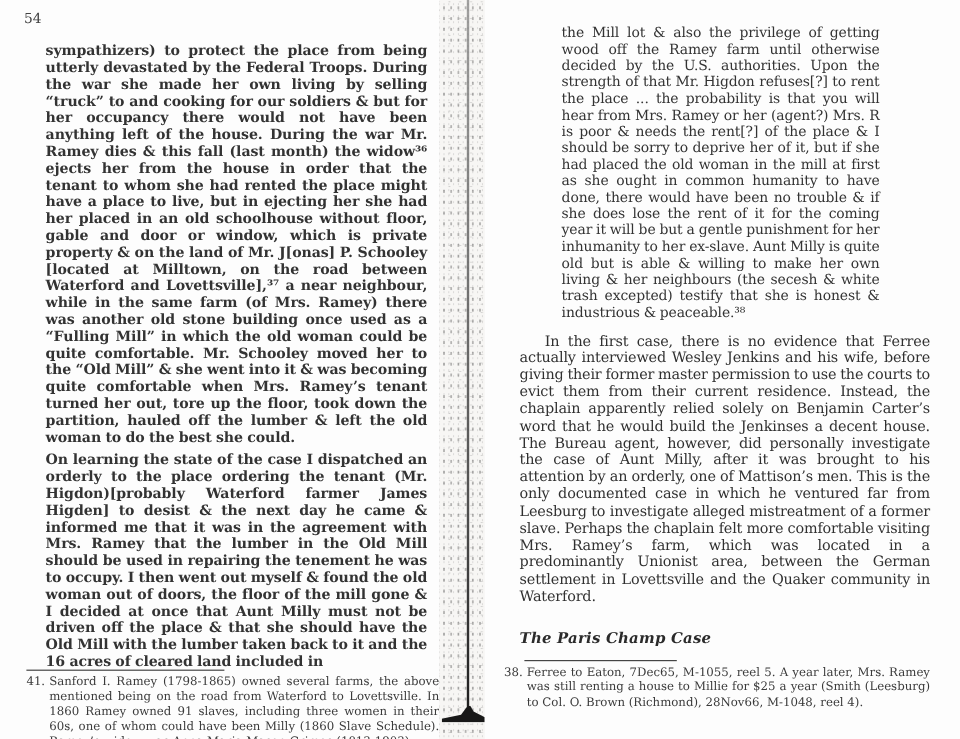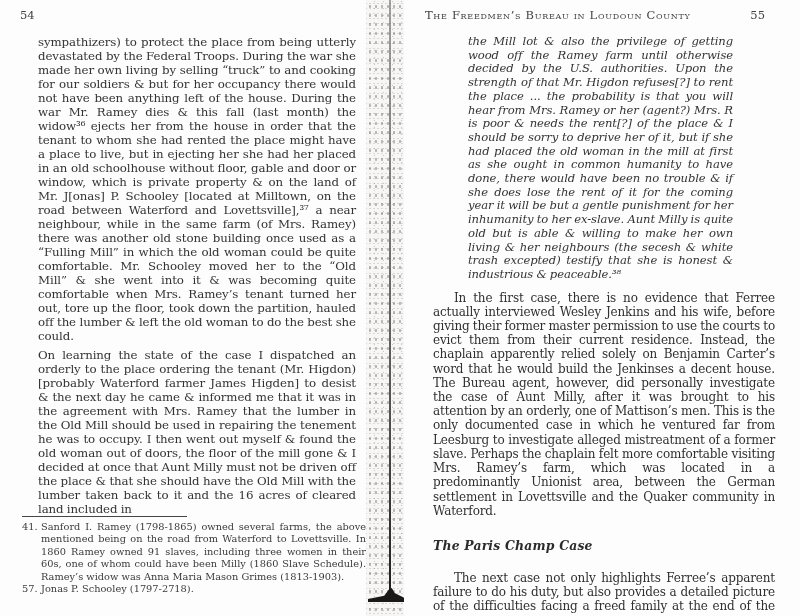--- a/index.html
+++ b/index.html
@@ -19,27 +19,27 @@
               font-variant:small-caps; letter-spacing:.7px; }
   .page-left  .head-row .pagenum { font-variant:normal; letter-spacing:0; width:40px; }
   .page-left  .head-row .head    { flex:1; text-align:center; transform:translateX(8px); }
   .page-right .head-row          { padding-right:10px; margin-left:5px; }
   .page-right .head-row .head    { flex:1; text-align:left; }
   .page-right .head-row .pagenum { font-variant:normal; letter-spacing:0; }
 
   
   .quote-left { margin:13px 0 0 18px; width:318px; text-align:justify;
                 font-size:11.8px; line-height:14px; color:#333;
-                letter-spacing:-0.1px; word-spacing:-0.4px; }
+                letter-spacing:-0.1px; word-spacing:-0.4px;font-weight:bold; }
   .quote-left p + p { margin-top:5px; }
 
   
   .quote-right { margin:13px 0 0 48px; width:265px; text-align:justify;
                  font-size:11.6px; line-height:13.7px; color:#333;
-                 letter-spacing:-0.1px; word-spacing:-0.4px;font-style:italic; }
+                 letter-spacing:-0.1px; word-spacing:-0.4px; }
   .body-para { margin:9px 0 0 13px; width:342px; text-align:justify;
                font-size:12px; line-height:14.2px; text-indent:21px; color:#303030;
                letter-spacing:-0.15px; word-spacing:-0.5px; }
   .section-heading { margin:20px 0 11px 13px; font-size:12.4px; font-weight:bold;
                      font-style:italic; color:#2b2b2b; letter-spacing:.2px; }
   .section-heading + .body-para { margin-top:7px; }
 
   
   .footnotes { margin-top:auto; font-size:9.8px; line-height:12.4px; color:#3a3a3a; }
   .page-left  .footnotes { margin-left:2px;  width:344px; }
@@ -92,34 +92,29 @@
       </div>
     </div>
   </div>
 
   <div class="gutter">
     <div class="gutter-line"></div>
     <div class="gutter-blob"></div>
   </div>
 
   <div class="page page-right">
-    <div class="head-row">
-      <span class="head">The Freedmen’s Bureau in Loudoun County</span>
-      <span class="pagenum">55</span>
-    </div>
 
     <div class="quote-right">
       <p>the Mill lot &amp; also the privilege of getting wood off the Ramey farm until otherwise decided by the U.S. authorities. Upon the strength of that Mr. Higdon refuses[?] to rent the place ... the probability is that you will hear from Mrs. Ramey or her (agent?)  Mrs. R is poor &amp; needs the rent[?] of the place &amp; I should be sorry to deprive her of it, but if she had placed the old woman in the mill at first as she ought in common humanity to have done, there would have been no trouble &amp; if she does lose the rent of it for the coming year it will be but a gentle punishment for her inhumanity to her ex-slave. Aunt Milly is quite old but is able &amp; willing to make her own living &amp; her neighbours (the secesh &amp; white trash excepted) testify that she is honest &amp; industrious &amp; peaceable.³⁸</p>
     </div>
 
     <p class="body-para">In the first case, there is no evidence that Ferree actually interviewed Wesley Jenkins and his wife, before giving their former master permission to use the courts to evict them from their current residence. Instead, the chaplain apparently relied solely on Benjamin Carter’s word that he would build the Jenkinses a decent house. The Bureau agent, however, did personally investigate the case of Aunt Milly, after it was brought to his attention by an orderly, one of Mattison’s men. This is the only documented case in which he ventured far from Leesburg to investigate alleged mistreatment of a former slave. Perhaps the chaplain felt more comfortable visiting Mrs. Ramey’s farm, which was located in a predominantly Unionist area, between the German settlement in Lovettsville and the Quaker community in Waterford.</p>
 
     <h3 class="section-heading">The Paris Champ Case</h3>
 
-    <p class="body-para">The next case not only highlights Ferree’s apparent failure to do his duty, but also provides a detailed picture of the difficulties facing a freed family at the end of the war.</p>
 
     <div class="footnotes">
       <hr class="fn-rule">
       <div class="fn">
         <span class="fn-num">38.</span>
         <span class="fn-text">Ferree to Eaton, 7Dec65, M-1055, reel 5. A year later, Mrs. Ramey was still renting a house to Millie for $25 a year (Smith (Leesburg) to Col. O. Brown (Richmond), 28Nov66, M-1048, reel 4).</span>
       </div>
     </div>
   </div>
 

